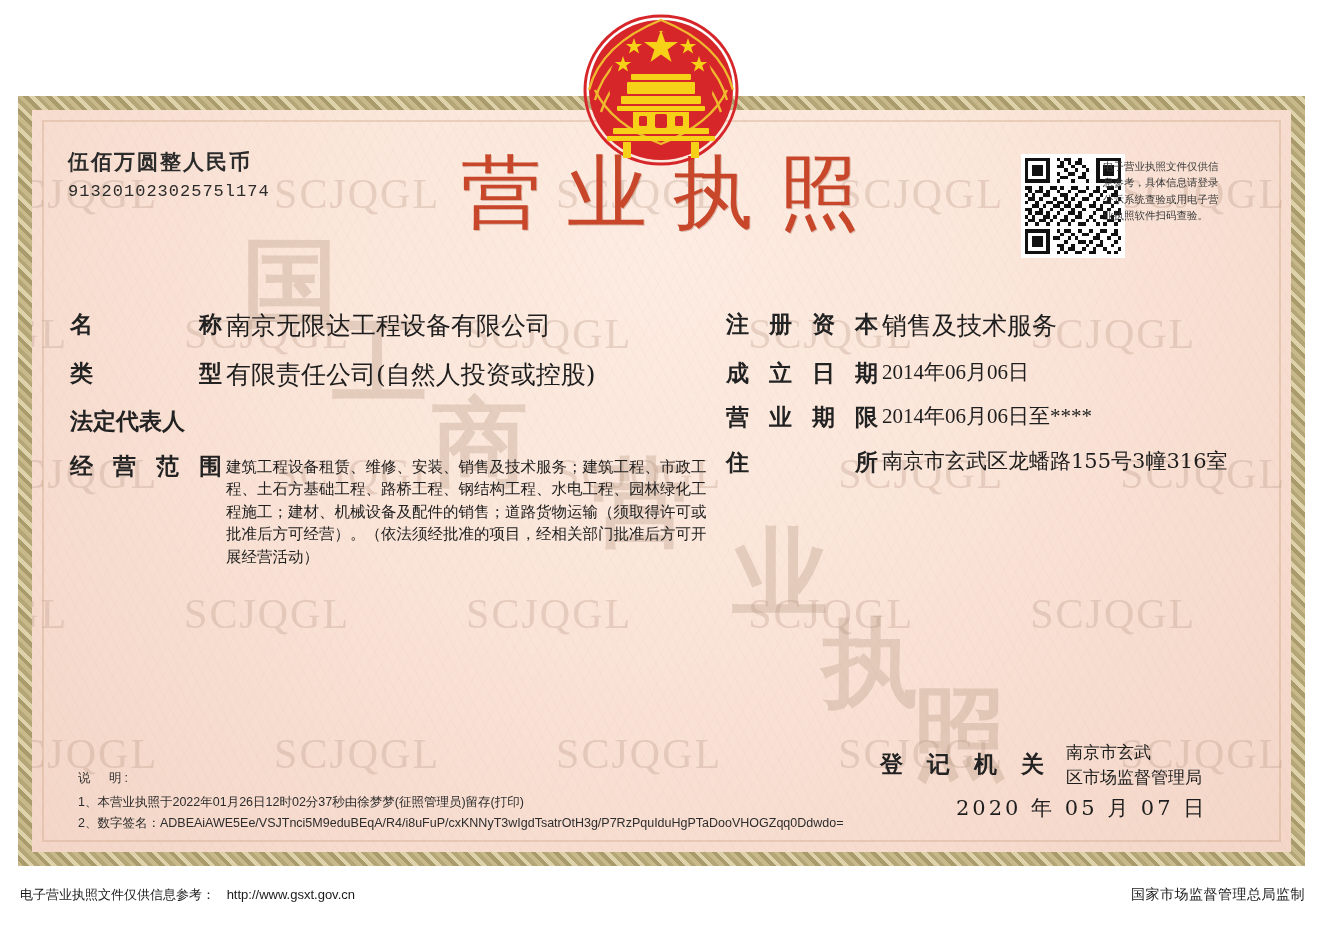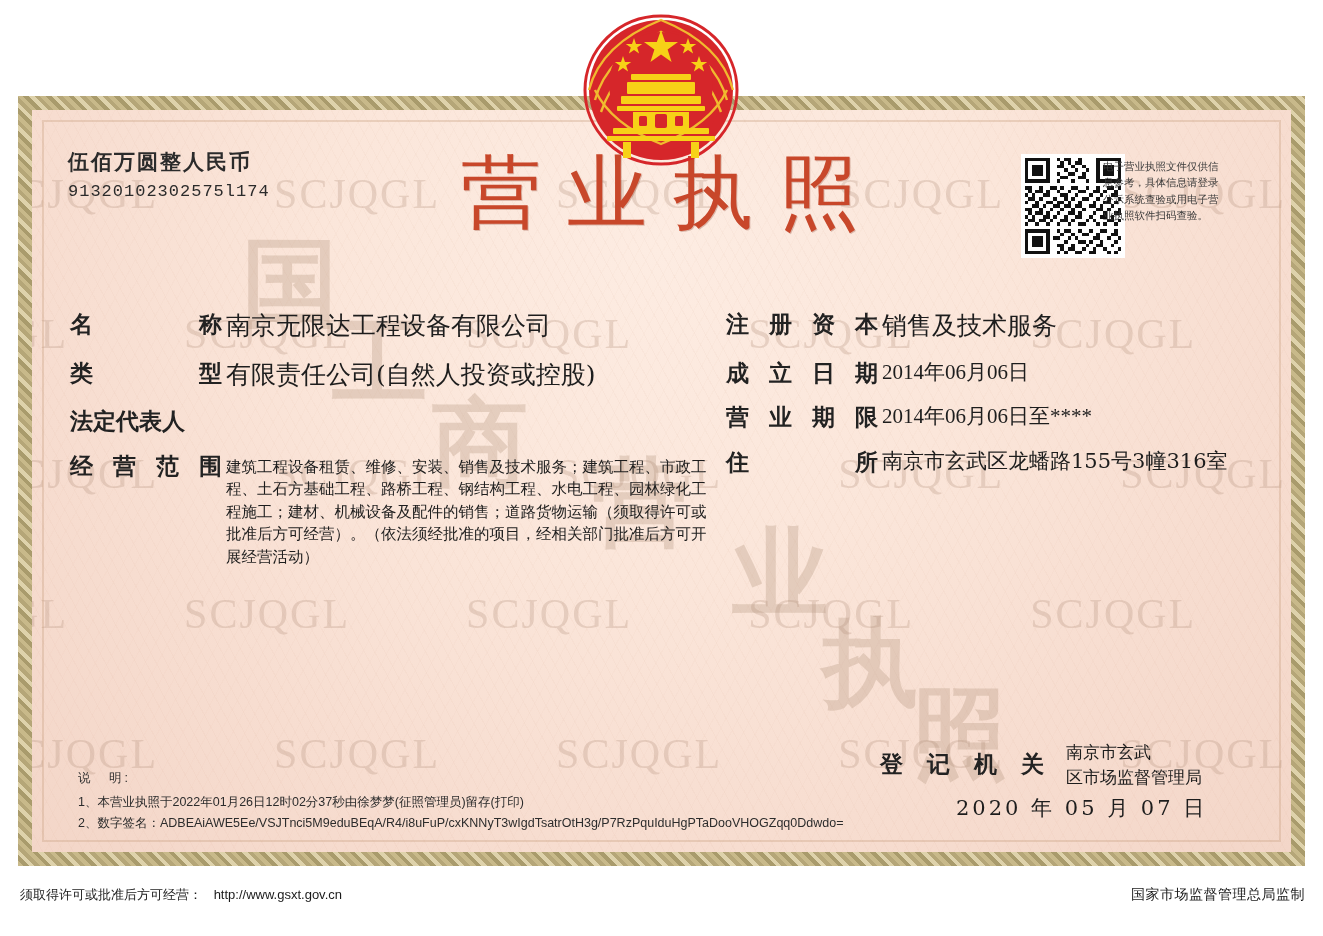--- a/index.html
+++ b/index.html
@@ -624,18 +624,18 @@
   </div>
   <div class="issue-date">2020 年  05 月  07 日</div>
 
   <div class="notes">
     <div class="notes-title">说　明:</div>
     <div class="note-line">1、本营业执照于2022年01月26日12时02分37秒由徐梦梦(征照管理员)留存(打印)</div>
     <div class="note-line sig">2、数字签名：ADBEAiAWE5Ee/VSJTnci5M9eduBEqA/R4/i8uFuP/cxKNNyT3wIgdTsatrOtH3g/P7RzPquIduHgPTaDooVHOGZqq0Ddwdo=</div>
   </div>
 
   <div class="footer-left">
-    <span>须取得许可或批准后方可经营：</span>
+    <span>电子营业执照文件仅供信息参考：</span>
     <span class="url">http://www.gsxt.gov.cn</span>
   </div>
   <div class="footer-right">国家市场监督管理总局监制</div>
 
 </div>
 
 </body></html>

